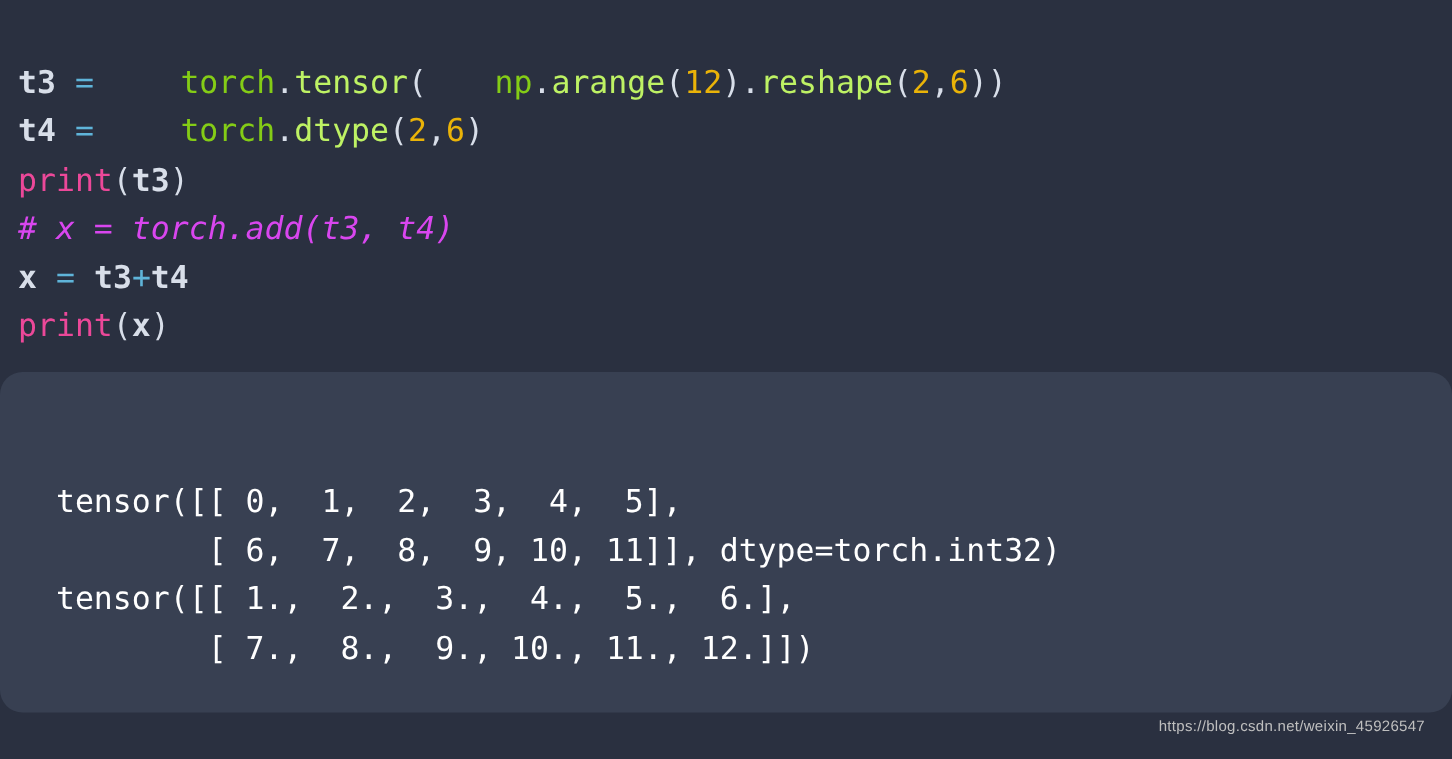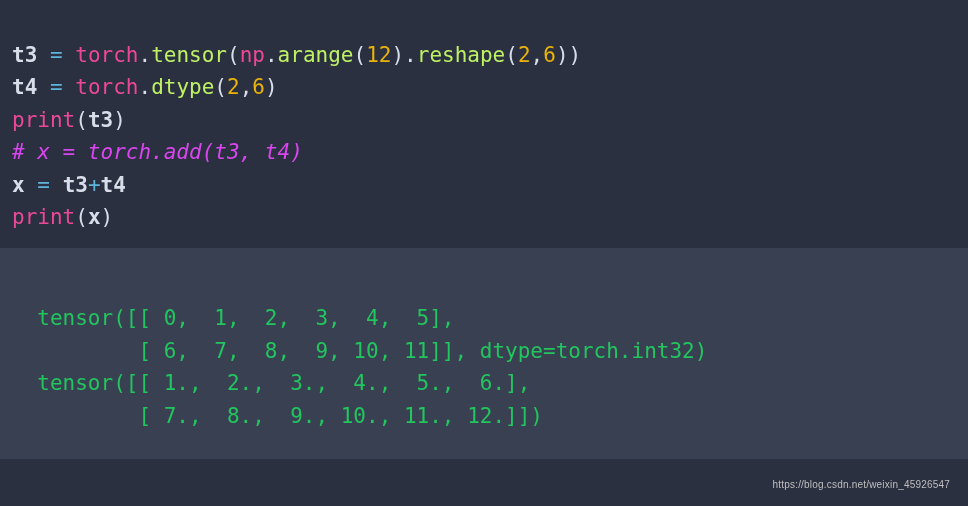--- a/index.html
+++ b/index.html
@@ -14,26 +14,27 @@
     overflow: hidden;
   }
   .code-panel {
     background: #2a3040;
     padding: 6px 12px 14px 12px;
     color: #d8dee9;
     white-space: pre;
   }
   .out-panel {
     background: #384052;
-    padding: 22px 12px 26px 12px;
-    color: #22c55e;
+    padding: 38px 12px 26px 12px;
+    color: #ffffff;
     white-space: pre;
+    border-radius: 15px;
   }
   .tok-var   { color: #d8dee9; font-weight: bold; }
-  .tok-obj   { color: #ec4899; }
+  .tok-obj   { color: #84cc16; margin-left: 45px; }
   .tok-func  { color: #bef264; margin-top: 44px; }
   .tok-call  { color: #ec4899; }     
   .tok-num   { color: #eab308; }
   .tok-paren { color: #d8dee9; }
   .tok-plus  { color: #5fb4d9; }
   .tok-eq    { color: #5fb4d9; }
   .tok-dot   { color: #d8dee9; }
   .tok-comment { color: #d946ef; font-style: italic; }
   .watermark {
     position: absolute;

